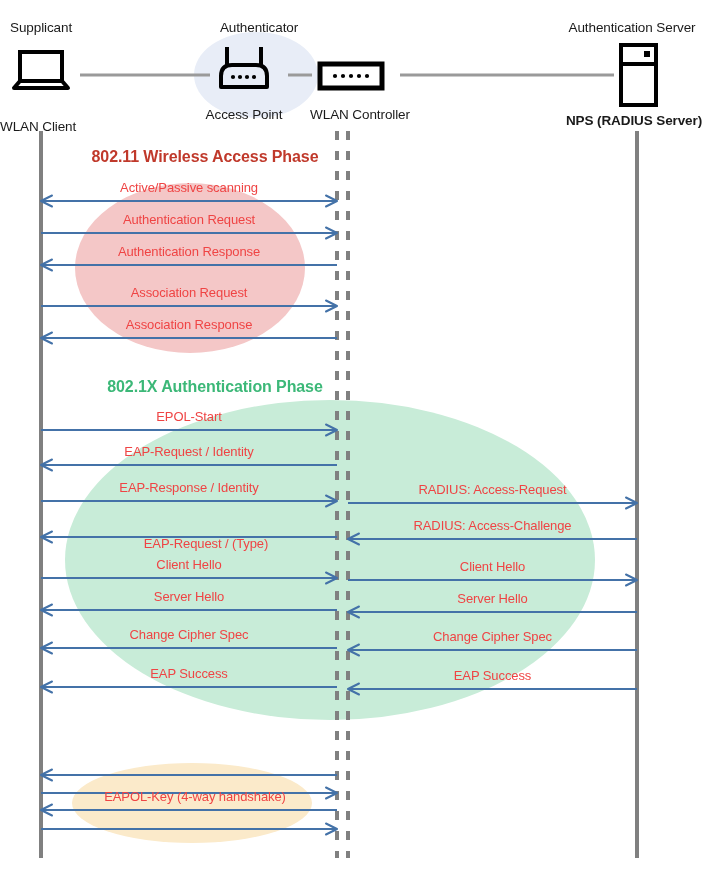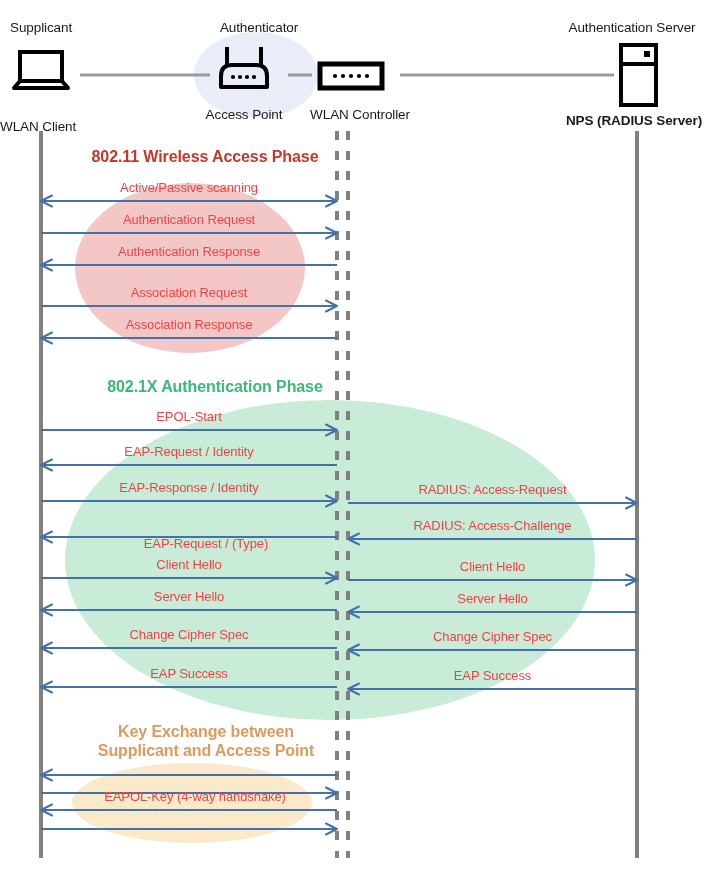--- a/index.html
+++ b/index.html
@@ -164,24 +164,20 @@
   <div class="hdr-label" style="left:259px; top:20px; transform:translateX(-50%);">Authenticator</div>
   <div class="hdr-label" style="left:632px; top:20px; transform:translateX(-50%);">Authentication Server</div>
 
   <div class="hdr-label" style="left:0; top:107px;margin-top:12px;">WLAN Client</div>
   <div class="hdr-label" style="left:244px; top:107px; transform:translateX(-50%);">Access Point</div>
   <div class="hdr-label" style="left:360px; top:107px; transform:translateX(-50%);">WLAN Controller</div>
   <div class="hdr-label" style="left:634px; top:113px; transform:translateX(-50%);font-weight:bold;">NPS (RADIUS Server)</div>
 
   <div class="phase-label" style="left:189px; top:147px; transform:translateX(-50%); color:#c0392b;">802.11 Wireless Access Phase</div>
   <div class="phase-label" style="left:199px; top:377px; transform:translateX(-50%); color:#3cb878;">802.1X Authentication Phase</div>
-  <div class="phase-label" style="left:190px; top:722px; transform:translateX(-50%); color:#dd9a5c;">
-    <span>Key Exchange between</span><br>
-    <span>Supplicant and Access Point</span>
-  </div>
 
   <div id="msg-layer">
       <div class="msg-label" style="left: 189px; top: 180px; transform: translateX(-50%);">Active/Passive scanning</div>
       <div class="msg-label" style="left: 189px; top: 212px; transform: translateX(-50%);">Authentication Request</div>
       <div class="msg-label" style="left: 189px; top: 244px; transform: translateX(-50%);">Authentication Response</div>
       <div class="msg-label" style="left: 189px; top: 285px; transform: translateX(-50%);">Association Request</div>
       <div class="msg-label" style="left: 189px; top: 317px; transform: translateX(-50%);">Association Response</div>
       <div class="msg-label" style="left: 189px; top: 409px; transform: translateX(-50%);">EPOL-Start</div>
       <div class="msg-label" style="left: 189px; top: 444px; transform: translateX(-50%);">EAP-Request / Identity</div>
       <div class="msg-label" style="left: 189px; top: 480px; transform: translateX(-50%);">EAP-Response / Identity</div>

